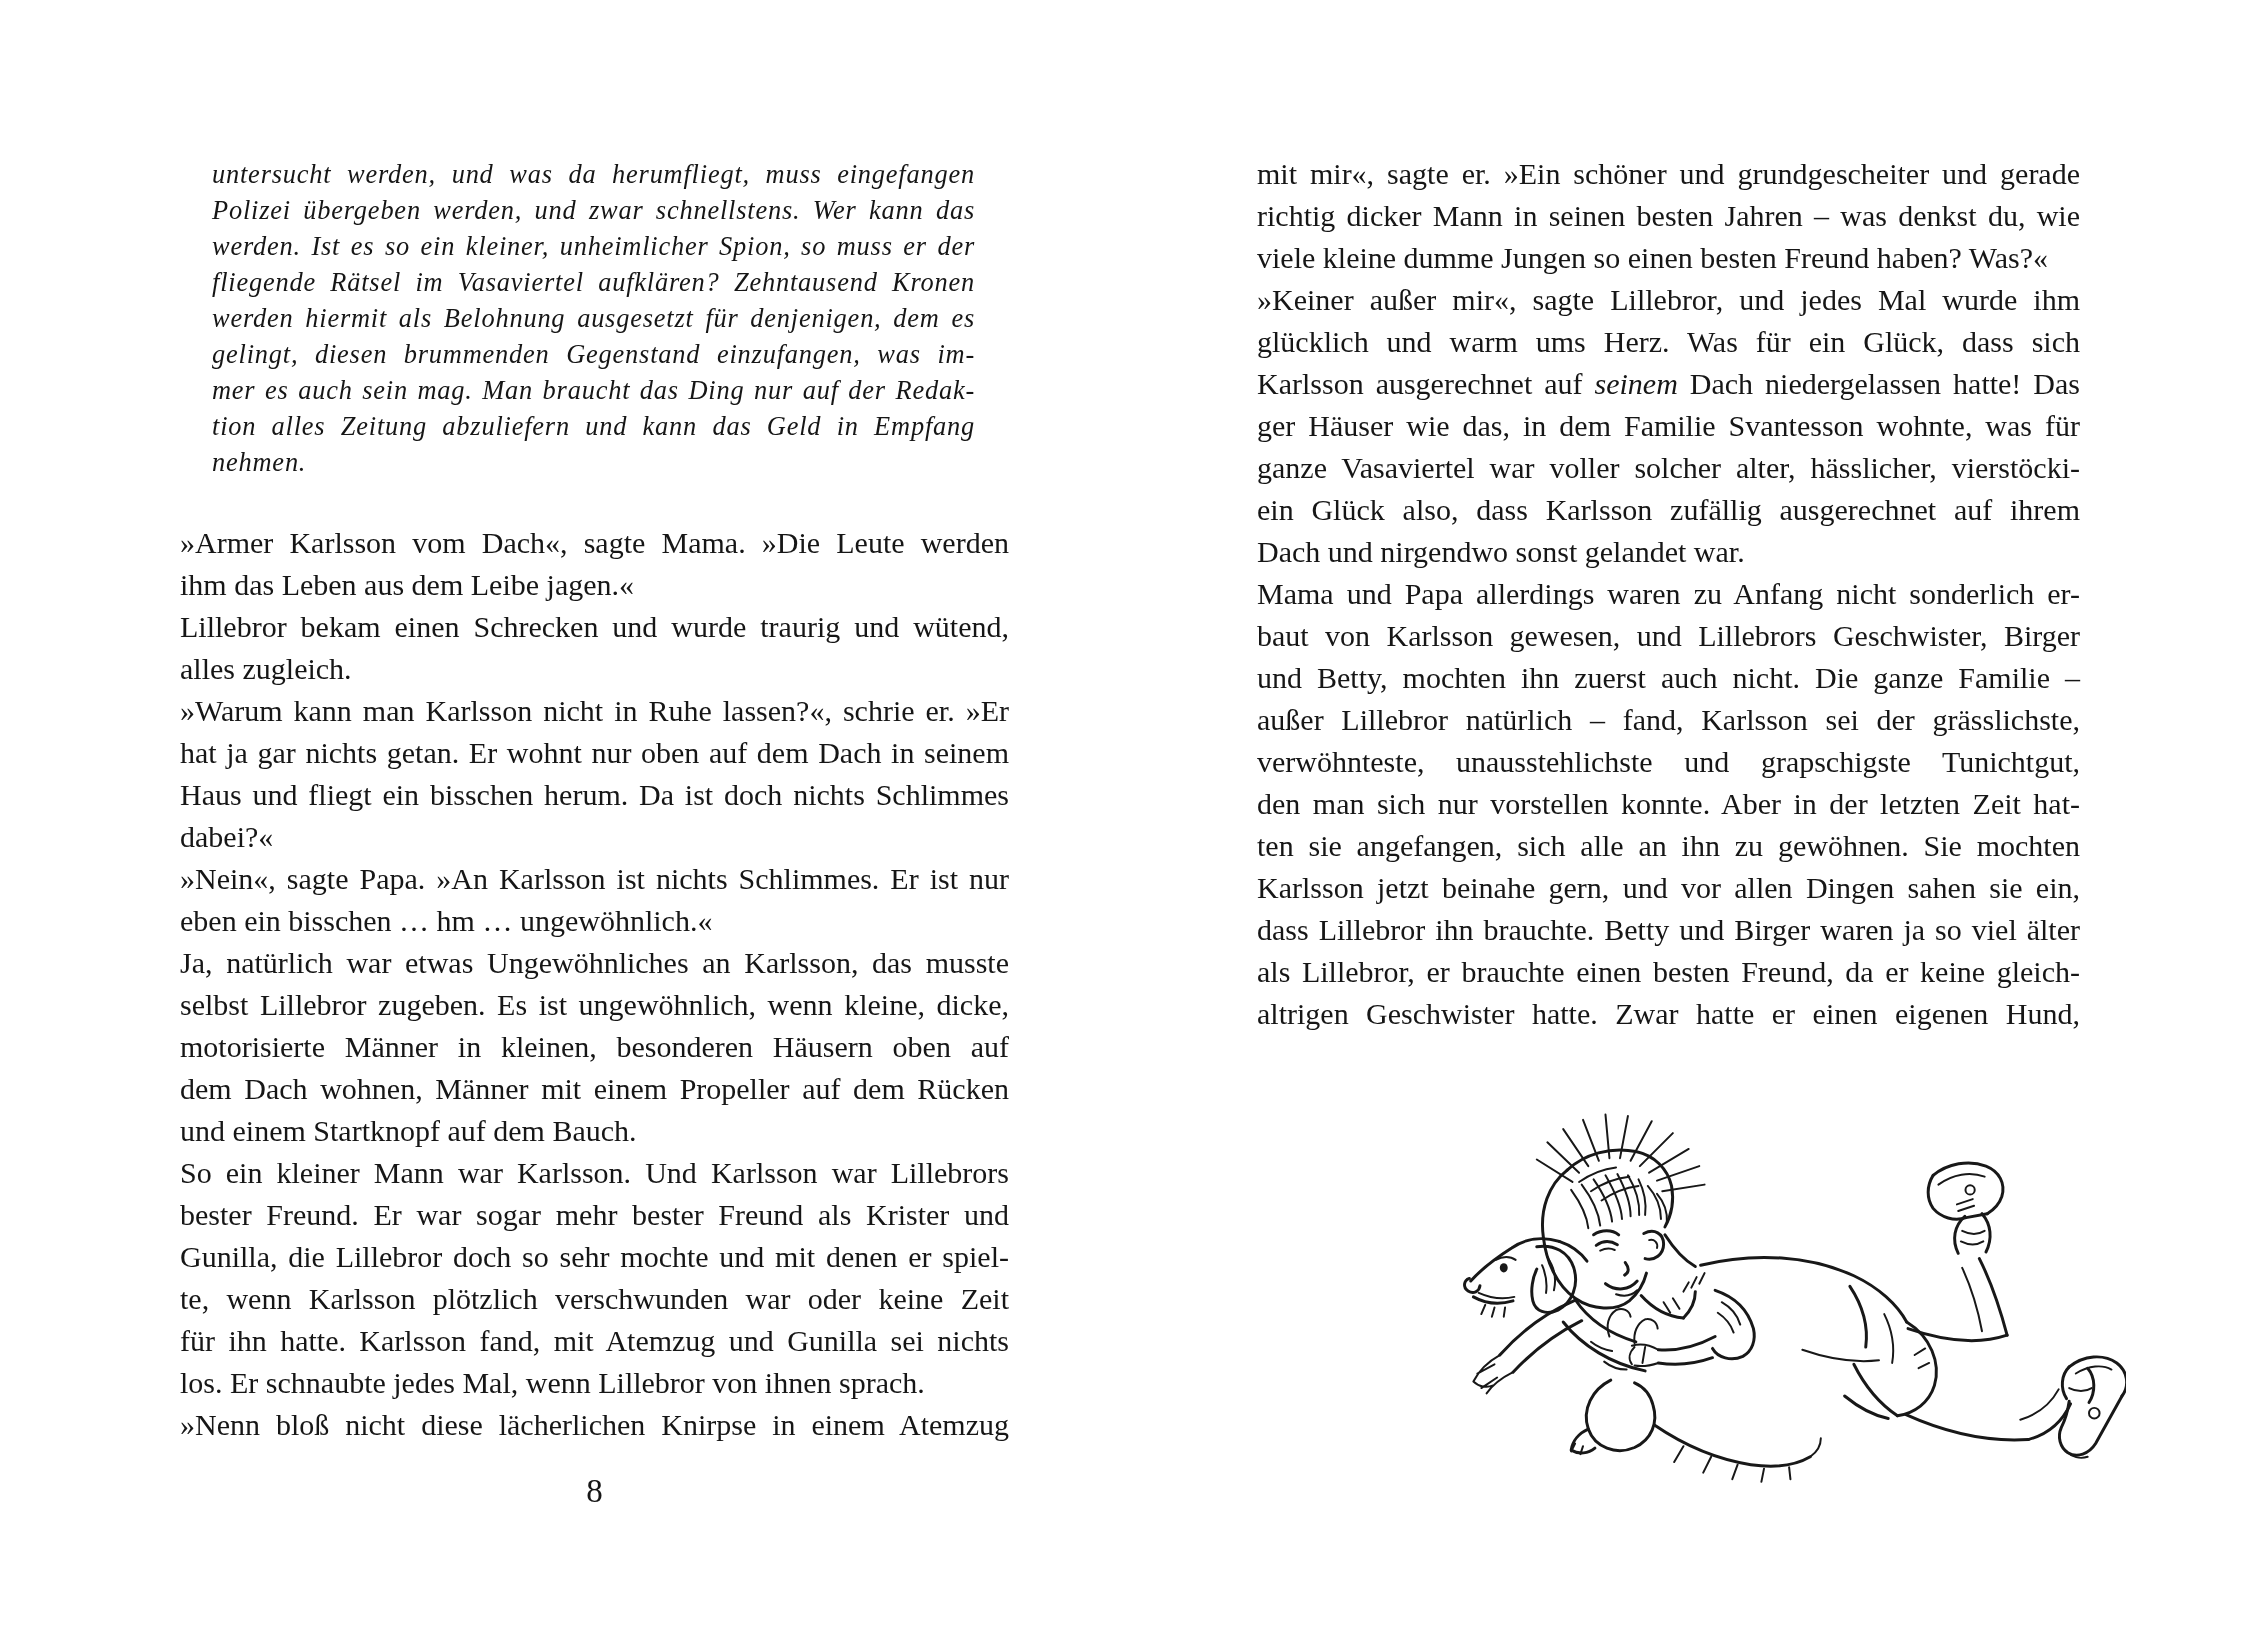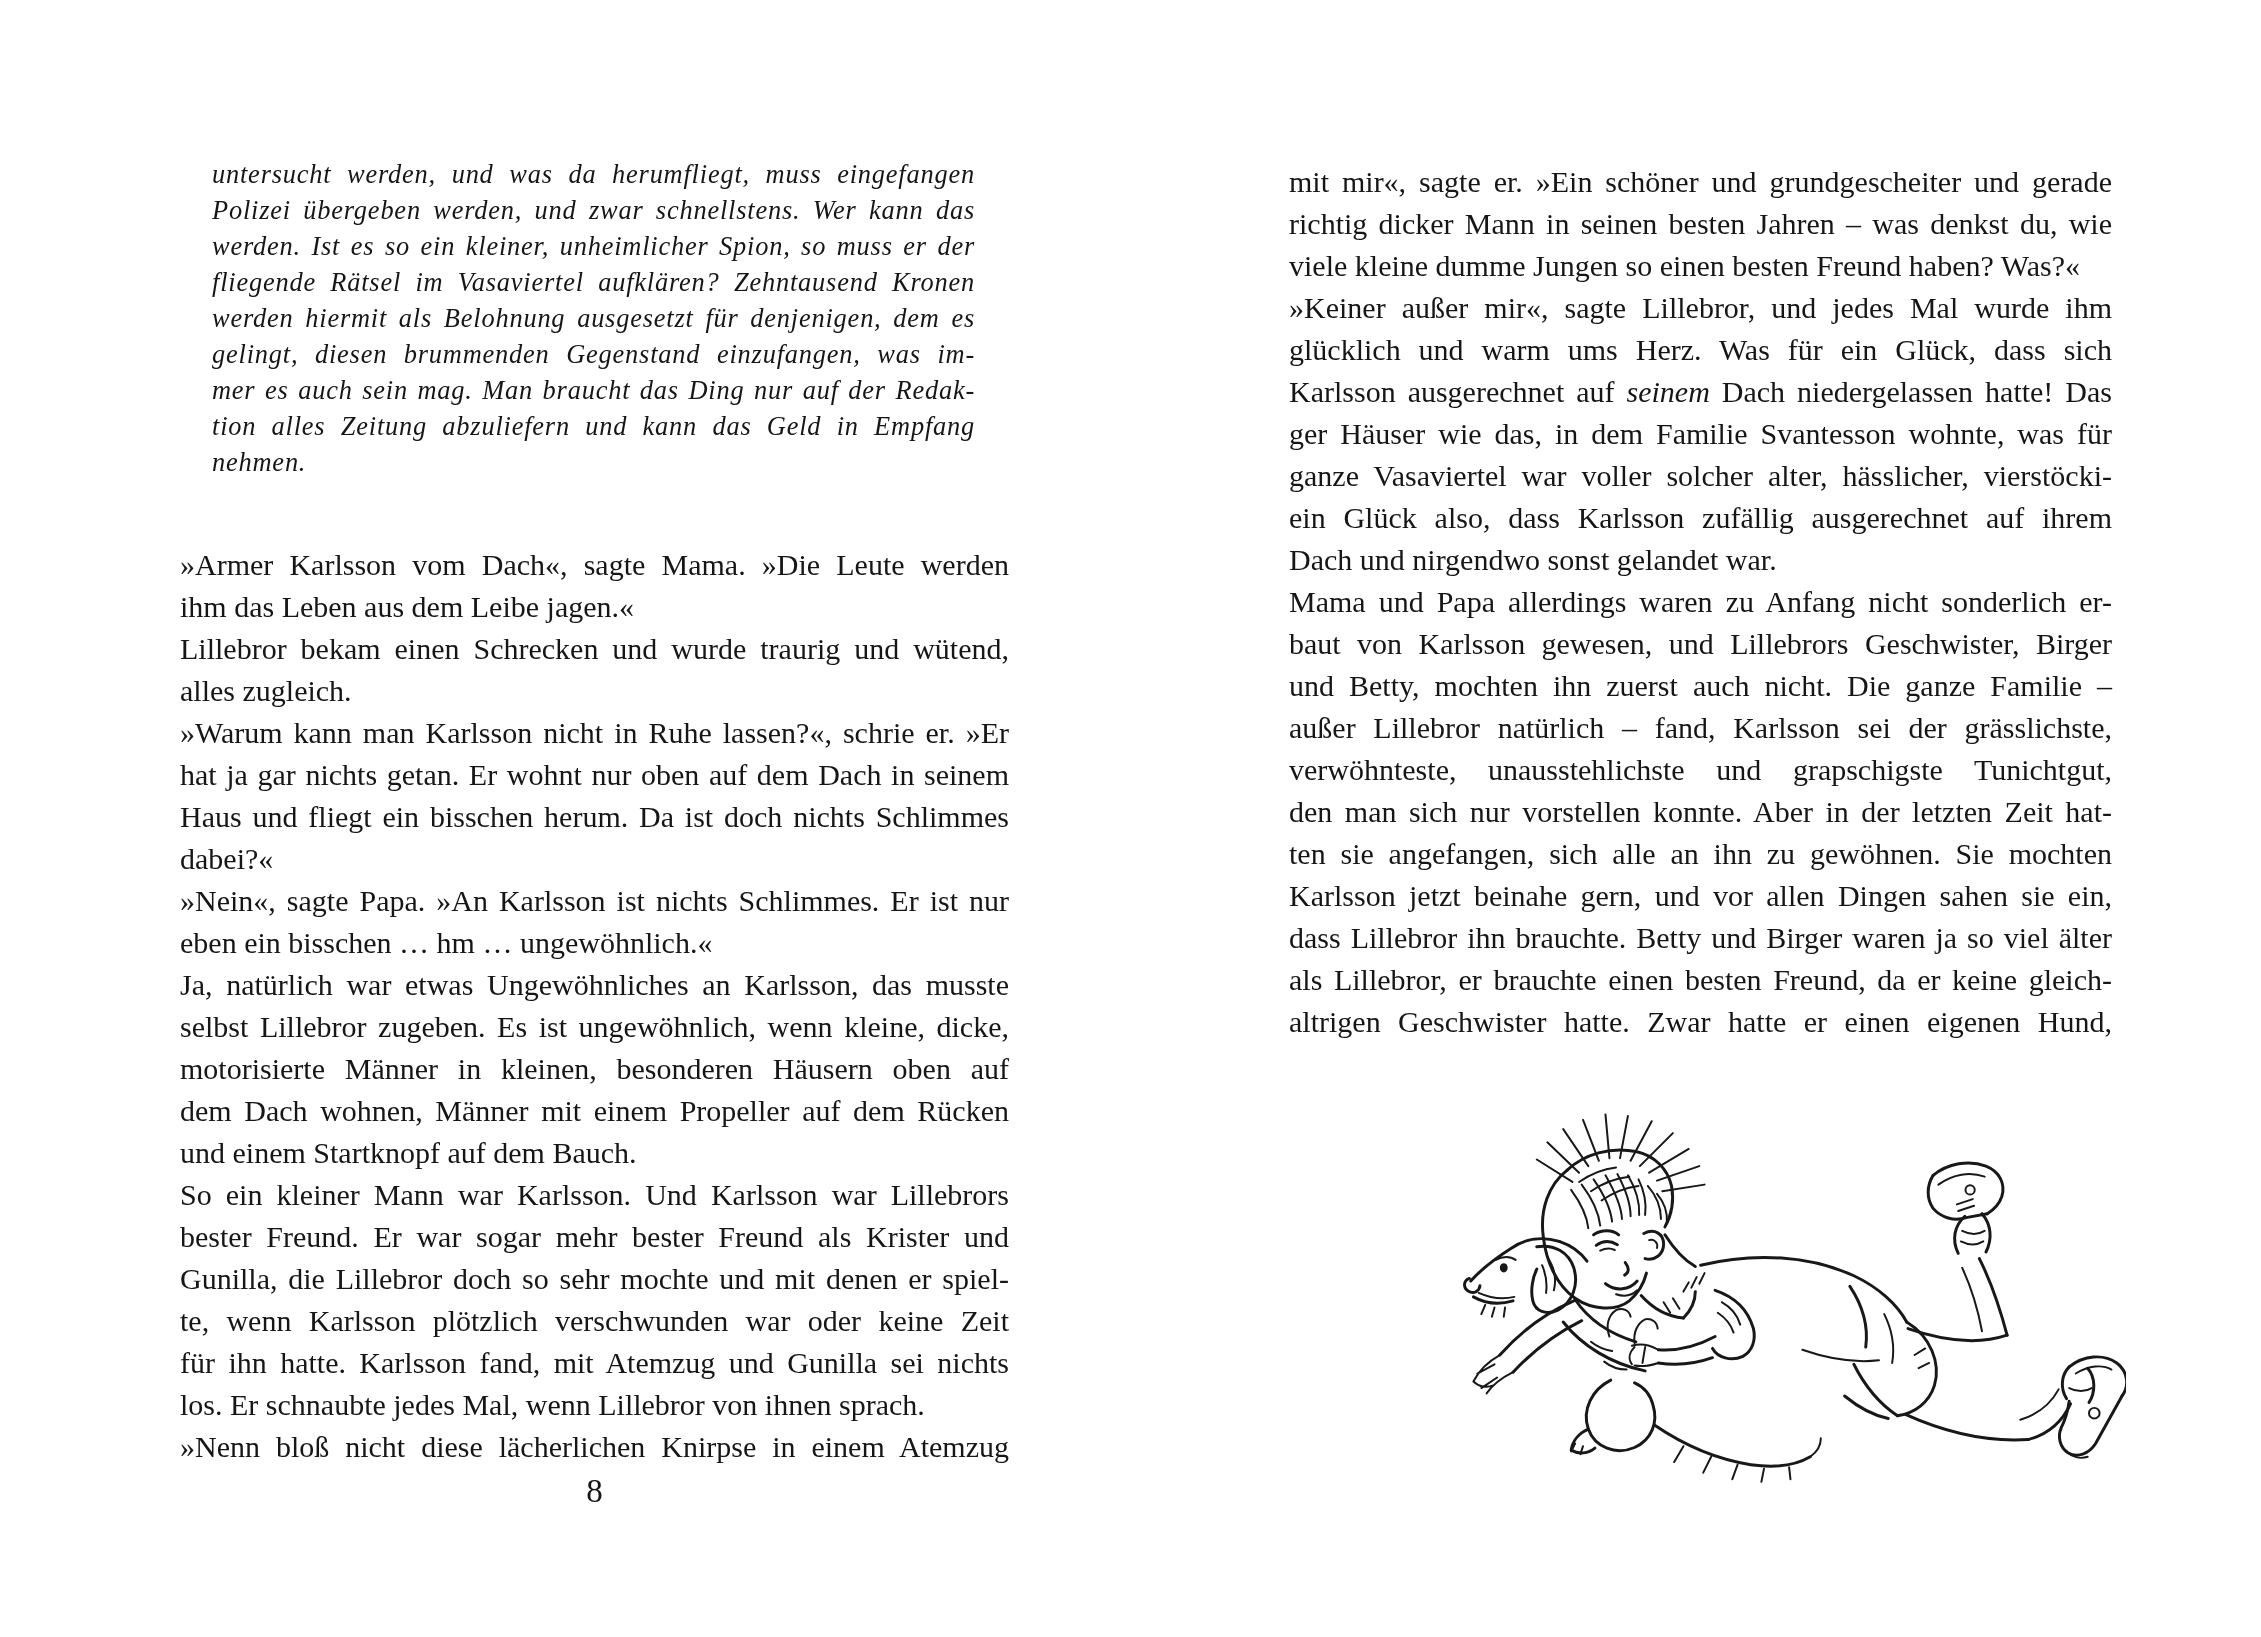--- a/index.html
+++ b/index.html
@@ -20,22 +20,22 @@
     position: absolute; left: 212px; top: 156px; width: 763px;
     font-size: 26.4px; line-height: 36px;
     letter-spacing: 0.8px;
     font-style: italic;
   }
   
   .body-block {
     position: absolute;
     font-size: 30px; line-height: 42px;
   }
-  #left-body  { left: 180px; top: 522px;  width: 829px; margin-top: 22px; }
-  #right-body { left: 127px; top: 161px;  width: 823px; margin-left: 32px; }
+  #left-body  { left: 180px; top: 522px;  width: 829px; }
+  #right-body { left: 127px; top: 153px;  width: 823px; }
 
   .line { text-align: justify; text-align-last: justify; white-space: normal; }
   .line.last { text-align-last: left; }
   .line em { font-style: italic; }
 
   .page-number {
     position: absolute; left: 180px; top: 1471px; width: 829px;
     text-align: center; font-size: 33px; line-height: 40px;
   }
 

